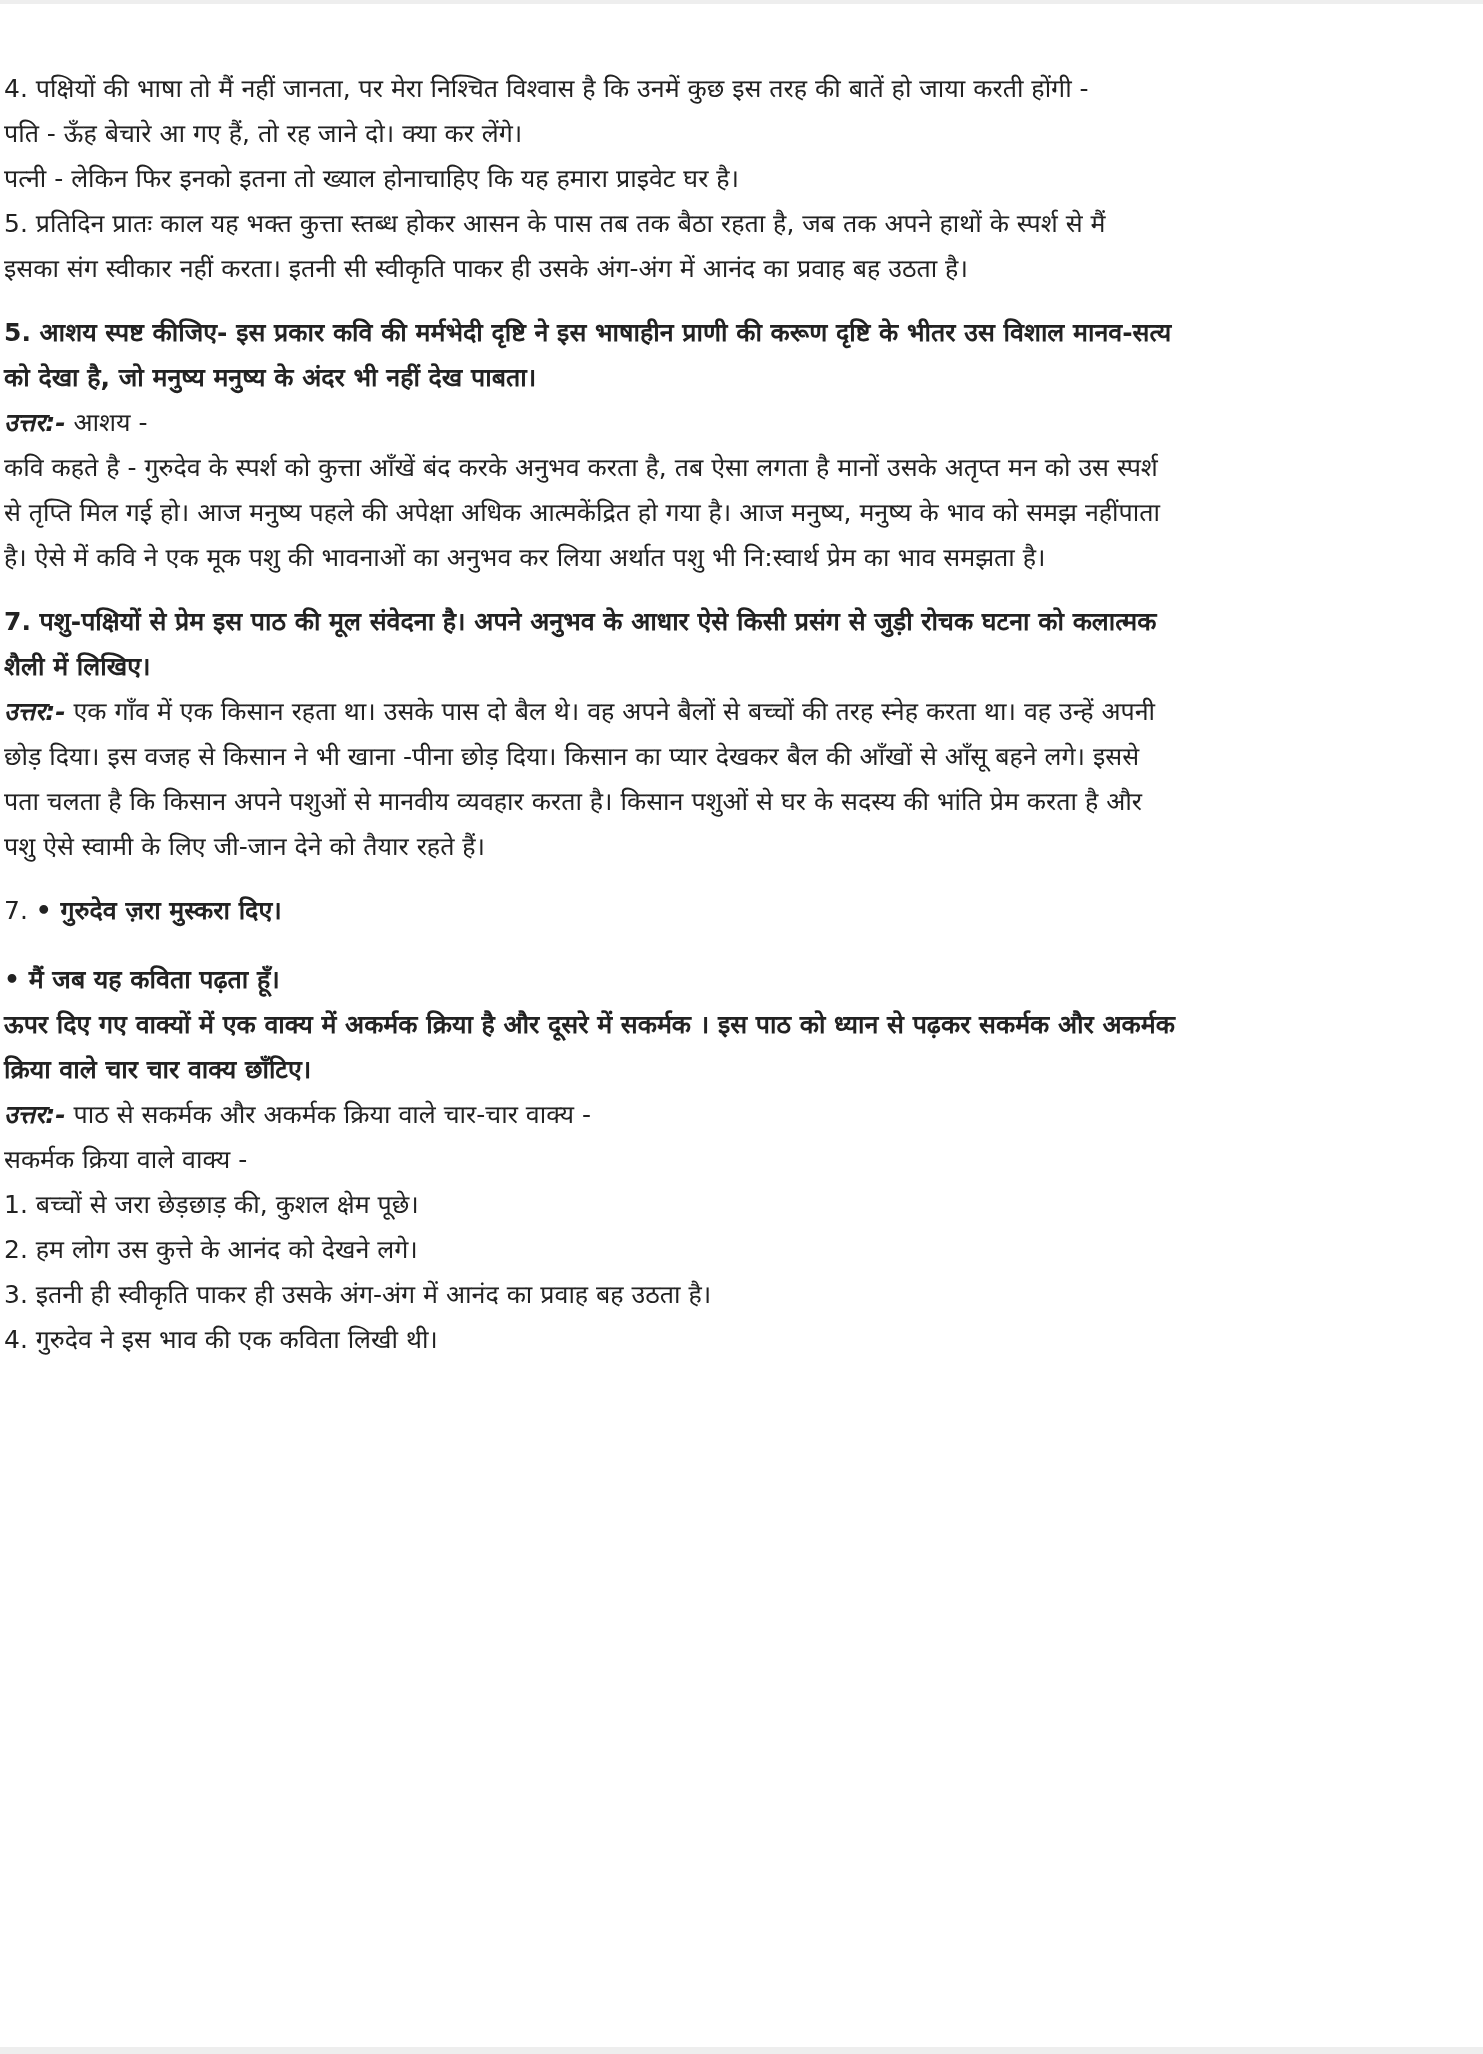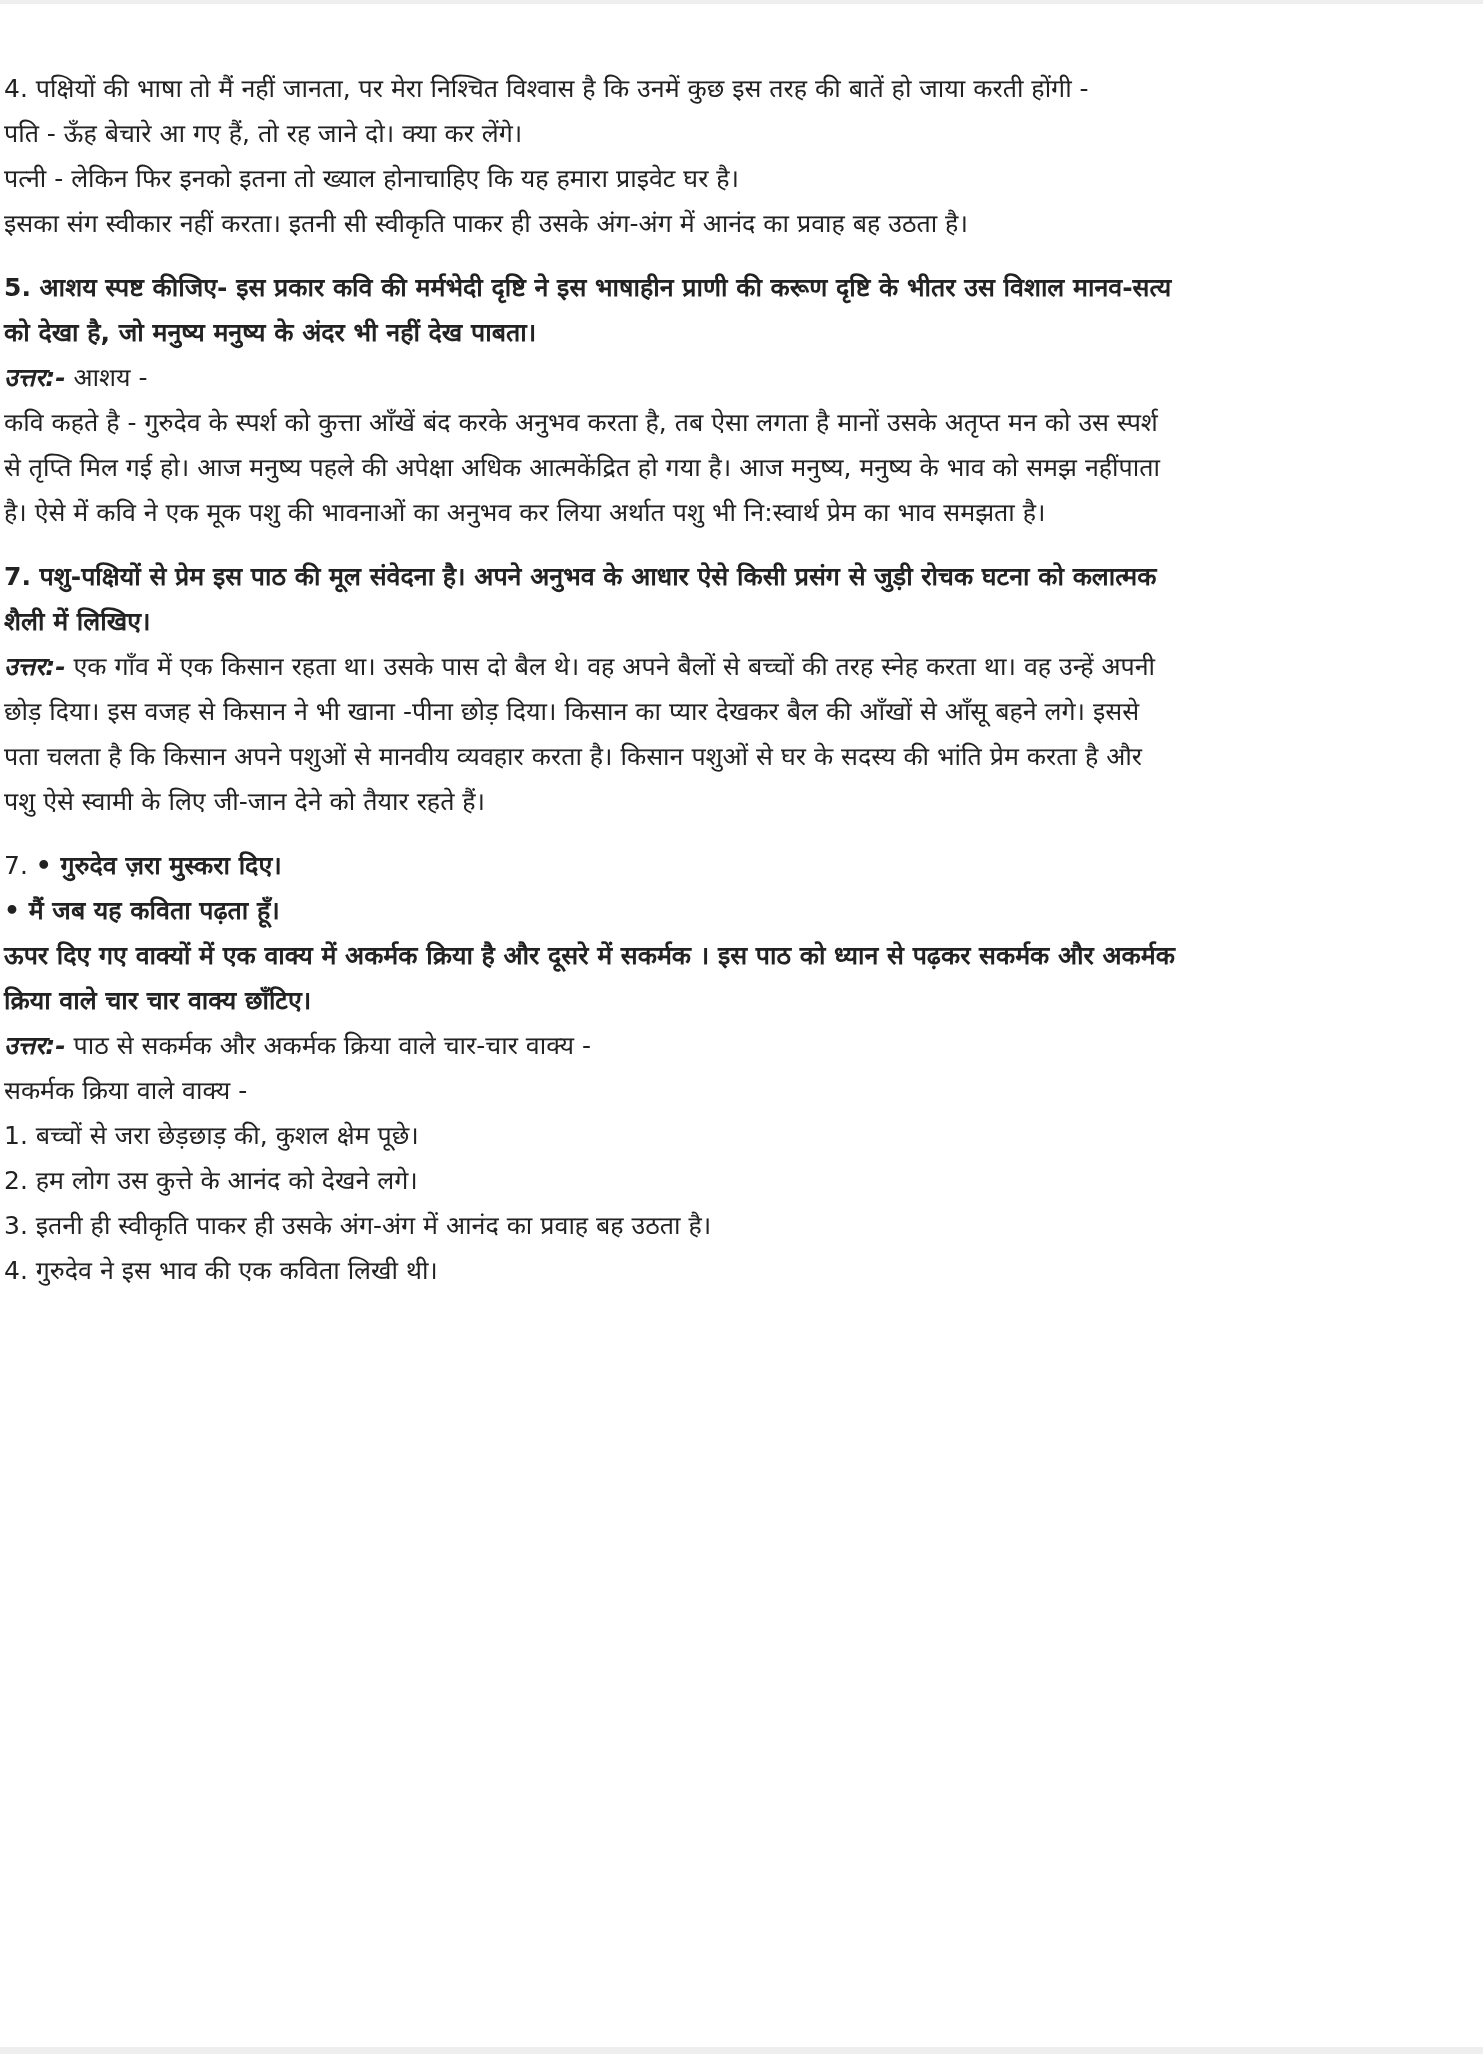--- a/index.html
+++ b/index.html
@@ -33,39 +33,40 @@
     top: 66px;
     width: 1475px;
     font-size: 25px;
     line-height: 45px;
   }
   .line {
     white-space: nowrap;
     height: 45px;
   }
   .gap-med { height: 19px; }
-  .bold { font-weight: bold; }
+  .bold { font-weight: bold; margin-top: 24px; }
   .q-line { font-weight: bold; }
   .answer-label { font-weight: bold; font-style: italic; }
   .wrap-line {
     white-space: nowrap;
     overflow: hidden;
   }
 </style>
 </head>
 <body>
 
 <div class="top-band"></div>
 
 <div class="content">
 
   <div>
     <div class="line">4. पक्षियों की भाषा तो मैं नहीं जानता, पर मेरा निश्चित विश्वास है कि उनमें कुछ इस तरह की बातें हो जाया करती होंगी -</div>
     <div class="line">पति - ऊँह बेचारे आ गए हैं, तो रह जाने दो। क्या कर लेंगे।</div>
     <div class="line">पत्नी - लेकिन फिर इनको इतना तो ख्याल होनाचाहिए कि यह हमारा प्राइवेट घर है।</div>
+    <div class="line">5. प्रतिदिन प्रातः काल यह भक्त कुत्ता स्तब्ध होकर आसन के पास तब तक बैठा रहता है, जब तक अपने हाथों के स्पर्श से मैं</div>
     <div class="line">इसका संग स्वीकार नहीं करता। इतनी सी स्वीकृति पाकर ही उसके अंग-अंग में आनंद का प्रवाह बह उठता है।</div>
   </div>
 
   <div class="gap-med"></div>
 
   <div>
     <div class="line q-line">5. आशय स्पष्ट कीजिए- इस प्रकार कवि की मर्मभेदी दृष्टि ने इस भाषाहीन प्राणी की करूण दृष्टि के भीतर उस विशाल मानव-सत्य</div>
     <div class="line q-line">को देखा है, जो मनुष्य मनुष्य के अंदर भी नहीं देख पाबता।</div>
     <div class="line"><span class="answer-label">उत्तर:-</span><span> आशय -</span></div>
     <div class="line">कवि कहते है - गुरुदेव के स्पर्श को कुत्ता आँखें बंद करके अनुभव करता है, तब ऐसा लगता है मानों उसके अतृप्त मन को उस स्पर्श</div>

